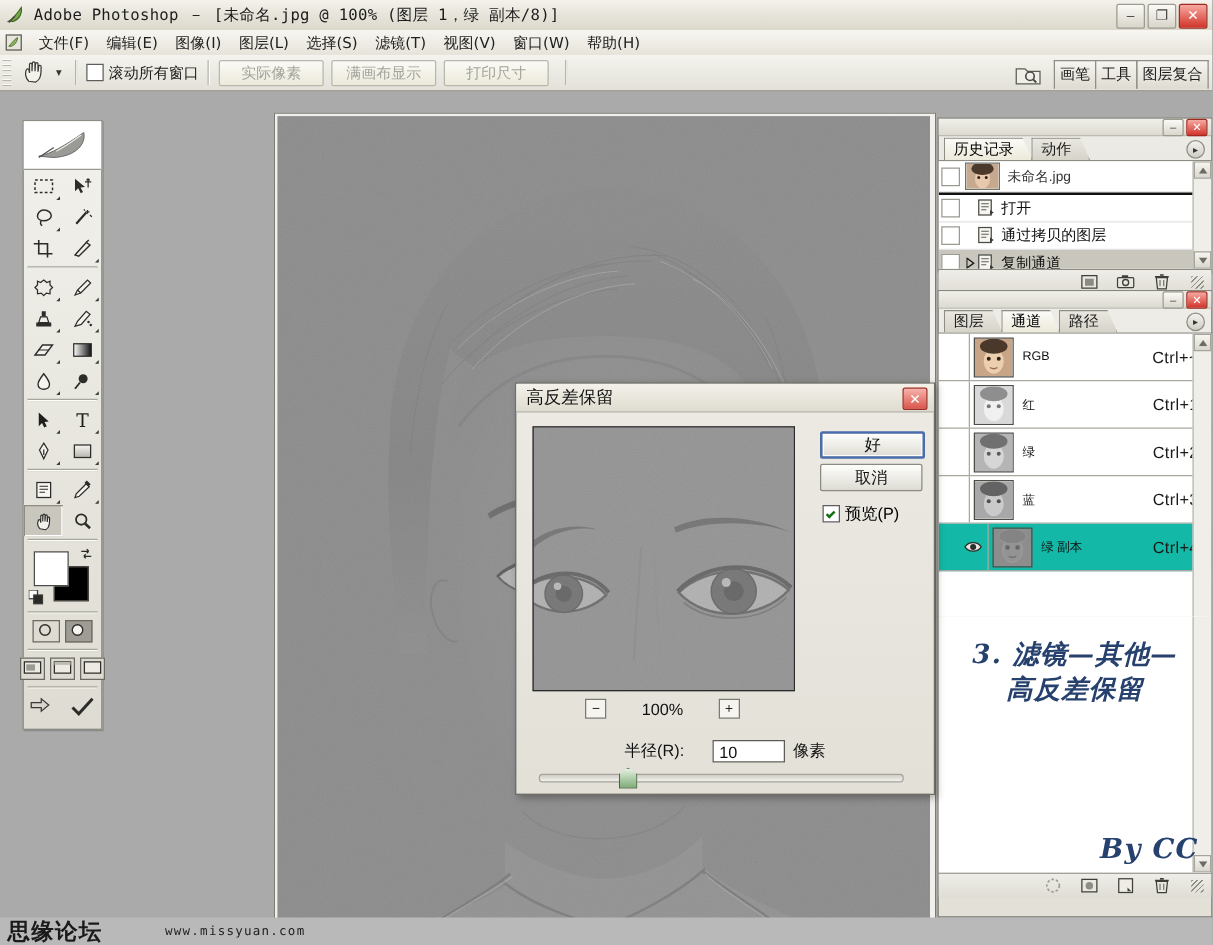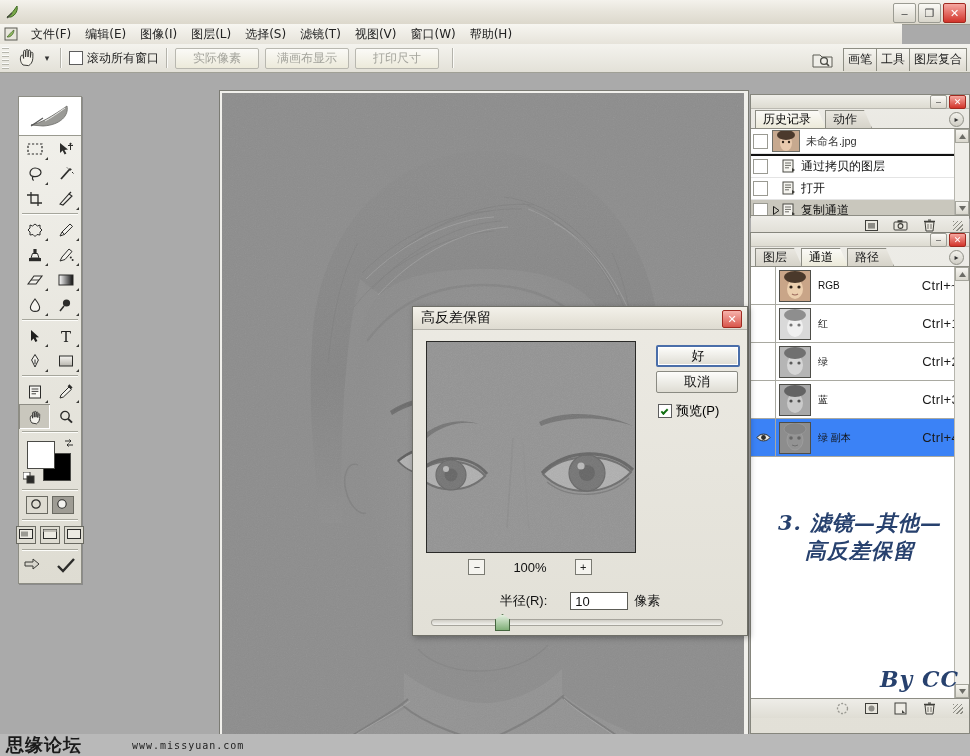--- a/index.html
+++ b/index.html
@@ -40,21 +40,21 @@
     border-radius: 2px; position: relative;
   }
   .wbtn.close { background: linear-gradient(180deg,#f6a9a1,#d2342a); border-color:#a02a20; }
   .wbtn .gl { position:absolute; left:0; top:0; right:0; bottom:0;
      display:flex; align-items:center; justify-content:center;
      font-size:11px; color:#444; line-height:1; }
   .wbtn.close .gl { color:#fff; font-weight:bold; }
 
   
   .menubar {
-    position: absolute; left: 0; top: 24px; width: 902px; height: 20px;
+    position: absolute; left: 0; top: 24px; width: 970px; height: 20px;
     background: linear-gradient(180deg,#f7f6f1,#e6e3da);
     border-bottom: 1px solid #a8a89e;
     display: flex; align-items: center;
   }
   .menu-doc-icon { width: 16px; height: 16px; margin: 0 5px 0 3px; position: relative; }
   .menu-item {
     padding: 1px 7px; font-size: 12px; color: #222; white-space: nowrap;
     font-family: "DejaVu Sans", sans-serif;
   }
 
@@ -207,21 +207,21 @@
   .f-ico { width:15px;height:15px;position:relative; }
   .resizer { width:10px;height:10px; margin-left:2px;
      background-image: repeating-linear-gradient(135deg, #8e8e85 0 1px, transparent 1px 3px); }
 
   
   .chan-body { height: 226px; }
   .chan-row {
     display:flex; align-items:center; height:37px;
     border-bottom:1px solid #a9a9a1; font-size:13px; color:#111;
   }
-  .chan-row.sel { background:#3b82f6; }
+  .chan-row.sel { background:#14b8a6;padding-left:15px; }
   .eye-cell { width:25px; height:37px; display:flex;align-items:center;justify-content:center;
               border-right:1px solid #a9a9a1; flex:0 0 auto; box-sizing:border-box;}
   .chan-thumb { width:30px;height:30px;border:1px solid #4d4d48; margin:0 7px 0 3px; flex:0 0 auto; overflow:hidden;}
   .chan-name { flex:1 1 auto; font-size:10px; }
   .chan-key { font-size:13px; color:#1a1a1a; padding-right:10px; letter-spacing:.3px;}
   .chan-note {
     position:relative; background:#fff; height: 205px; overflow:hidden;
   }
   .handwrite {
     font-family: "DejaVu Serif", serif;
@@ -307,20 +307,21 @@
 
 <div id="app">
 
   <div class="titlebar">
     <div class="title-icon">
       <svg width="18" height="18" viewBox="0 0 18 18">
         <path d="M3 14 C6 12 9 9 13 3 C14 7 12 12 7 14 Z" fill="#7aa84a" stroke="#3f6b23" stroke-width="1"></path>
         <path d="M3 15 L8 10" stroke="#4a4a44" stroke-width="1.2"></path>
       </svg>
     </div>
+    <div class="title-text">Adobe Photoshop － [未命名.jpg @ 100% (图层 1，绿 副本/8)]</div>
     <div class="wincontrols">
       <div class="wbtn">
           <span class="gl">–</span>
         </div>
       <div class="wbtn">
           <span class="gl">❐</span>
         </div>
       <div class="wbtn close">
           <span class="gl">✕</span>
         </div>
@@ -783,33 +784,33 @@
       <div class="hist-row">
         <span class="hist-chk"></span>
         <span class="hist-play"></span>
         <span class="hist-ico">
           <svg width="15" height="15" viewBox="0 0 15 15">
               <rect x="2" y="1" width="10" height="12" fill="#f6f5f0" stroke="#4a4a45"></rect>
               <path d="M4 4 H10 M4 6.4 H10 M4 8.8 H8" stroke="#5c5c56" stroke-width=".9"></path>
               <path d="M11 9 L14 11 L11 13 Z" fill="#3b3b37"></path>
             </svg>
         </span>
-        <span>通过拷贝的图层</span>
+        <span>打开</span>
       </div>
       <div class="hist-row">
         <span class="hist-chk"></span>
         <span class="hist-play"></span>
         <span class="hist-ico">
           <svg width="15" height="15" viewBox="0 0 15 15">
               <rect x="2" y="1" width="10" height="12" fill="#f6f5f0" stroke="#4a4a45"></rect>
               <path d="M4 4 H10 M4 6.4 H10 M4 8.8 H8" stroke="#5c5c56" stroke-width=".9"></path>
               <path d="M11 9 L14 11 L11 13 Z" fill="#3b3b37"></path>
             </svg>
         </span>
-        <span>打开</span>
+        <span>通过拷贝的图层</span>
       </div>
       <div class="hist-row current">
         <span class="hist-chk"></span>
         <span class="hist-play">
           <svg width="7" height="9" viewBox="0 0 7 9">
               <path d="M0.5 0.5 L6 4.5 L0.5 8.5 Z" fill="none" stroke="#1c1c1a" stroke-width="1"></path>
             </svg>
         </span>
         <span class="hist-ico">
           <svg width="15" height="15" viewBox="0 0 15 15">

